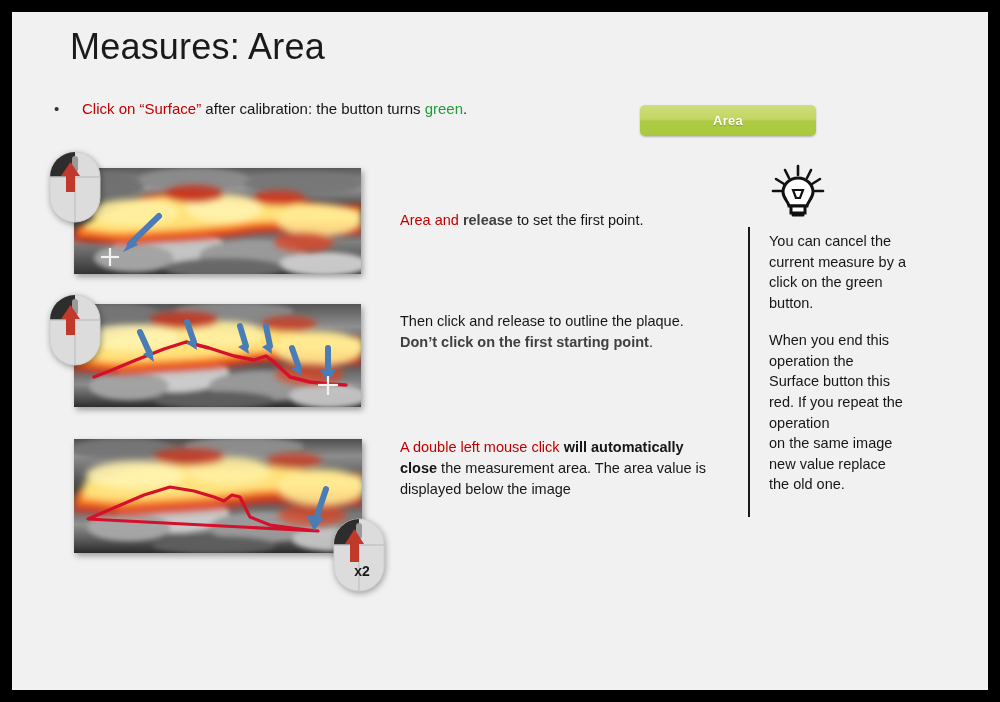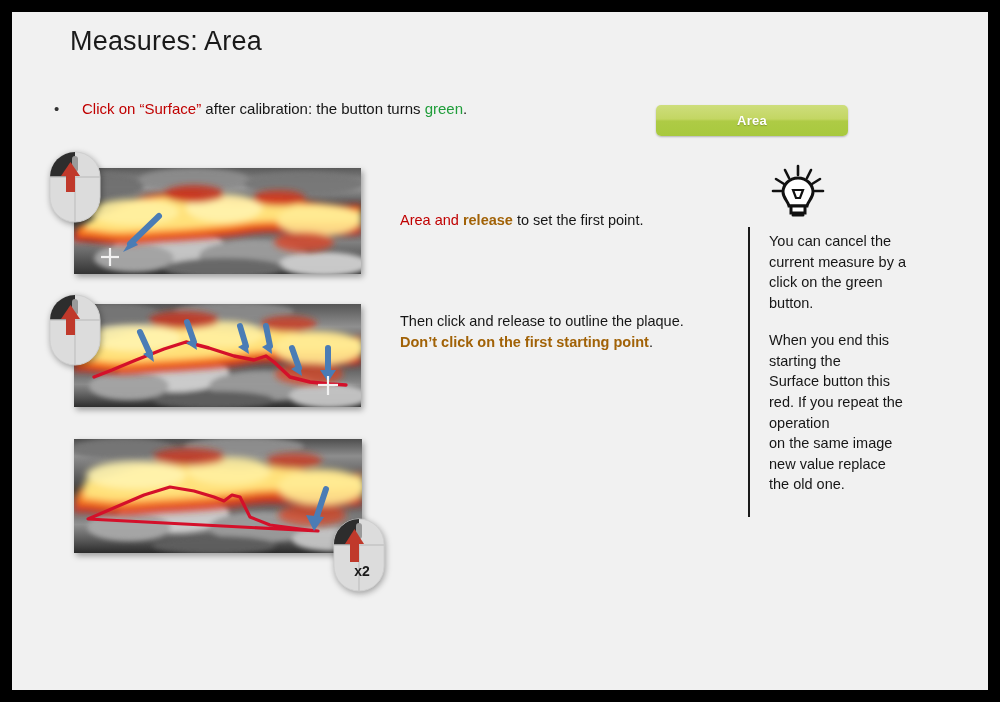--- a/index.html
+++ b/index.html
@@ -11,44 +11,44 @@
   }
   .slide{
     position:absolute;
     left:12px;top:12px;
     width:976px;height:678px;
     background:#f1f1f1;
   }
   
   .title{
     position:absolute;left:58px;top:14px;
-    font-size:27px;color:#1a1a1a;font-weight:400;
+    font-size:36px;color:#1a1a1a;font-weight:400;
     letter-spacing:.2px;white-space:nowrap;
   }
   
   .bullet-row{
     position:absolute;left:42px;top:88px;
     display:flex;align-items:baseline;
   }
   .bullet-dot{
     width:14px;font-size:15px;color:#333;line-height:1;
   }
   .bullet-text{
     font-size:15px;color:#161616;white-space:nowrap;
     margin-left:14px;
   }
   .red{color:#c00000;}
-  .redb{color:#a16207;font-weight:bold;}
+  .redb{color:#404040;font-weight:bold;}
   .green{color:#1f9d3a;}
   .blk{color:#161616;}
   .blkb{color:#161616;font-weight:bold;}
   
   .area-btn{
-    position:absolute;left:644px;top:93px;
-    width:192px;height:31px;
+    position:absolute;left:628px;top:93px;
+    width:176px;height:31px;
     border-radius:5px;
     background:linear-gradient(to bottom,#cede7c 0%,#c3d663 45%,#aecb45 52%,#a8c93e 100%);
     box-shadow:0 1px 2px rgba(0,0,0,.25);
     display:flex;align-items:center;justify-content:center;
   }
   .area-btn span{
     color:#ffffff;font-weight:bold;font-size:13px;
     text-shadow:0 1px 1px rgba(120,140,40,.7);
     letter-spacing:.3px;
   }
@@ -319,20 +319,21 @@
         <polygon points="26.5,14 36,29 17,29" fill="#c0392b"></polygon>
       </g>
       <text x="34" y="61" font-family="Liberation Sans, sans-serif" font-size="14" font-weight="bold" fill="#1a1a1a" text-anchor="middle">x2</text>
     </svg>
   </div>
 
   <div class="steptext st1"><span class="red">Area and </span><span class="redb">release</span><span class="blk"> to set the first point.</span></div>
 
   <div class="steptext st2"><span class="blk">Then click and release to outline the plaque. </span><span class="redb">Don’t click on the first starting point</span><span class="blk">.</span></div>
 
+  <div class="steptext st3"><span class="red"> A double left mouse click </span><span class="blkb">will automatically close</span><span class="blk"> the measurement area. The area value is displayed below the image</span></div>
 
   <div class="bulb">
     <svg viewBox="0 0 58 60">
       <g stroke="#111" stroke-width="2.6" stroke-linecap="round" fill="none">
         <line x1="29" y1="2" x2="29" y2="11"></line>
         <line x1="16" y1="6" x2="20" y2="14"></line>
         <line x1="42" y1="6" x2="38" y2="14"></line>
         <line x1="7" y1="15" x2="15" y2="20"></line>
         <line x1="51" y1="15" x2="43" y2="20"></line>
         <line x1="4" y1="27" x2="12" y2="27"></line>
@@ -345,21 +346,21 @@
     </svg>
   </div>
   <div class="tip-rule"></div>
   <div class="tip-text">
     <p>You can cancel the</p>
     <p>current measure by a</p>
     <p>click on the green</p>
     <p>button.</p>
     <div class="tip-gap"></div>
     <p>When you end this</p>
-    <p>starting the</p>
+    <p>operation the</p>
     <p>Surface button this</p>
     <p>red. If you repeat the</p>
     <p>operation</p>
     <p> on the same image</p>
     <p>new value replace</p>
     <p>the old one.</p>
   </div>
 
 </div>
 

